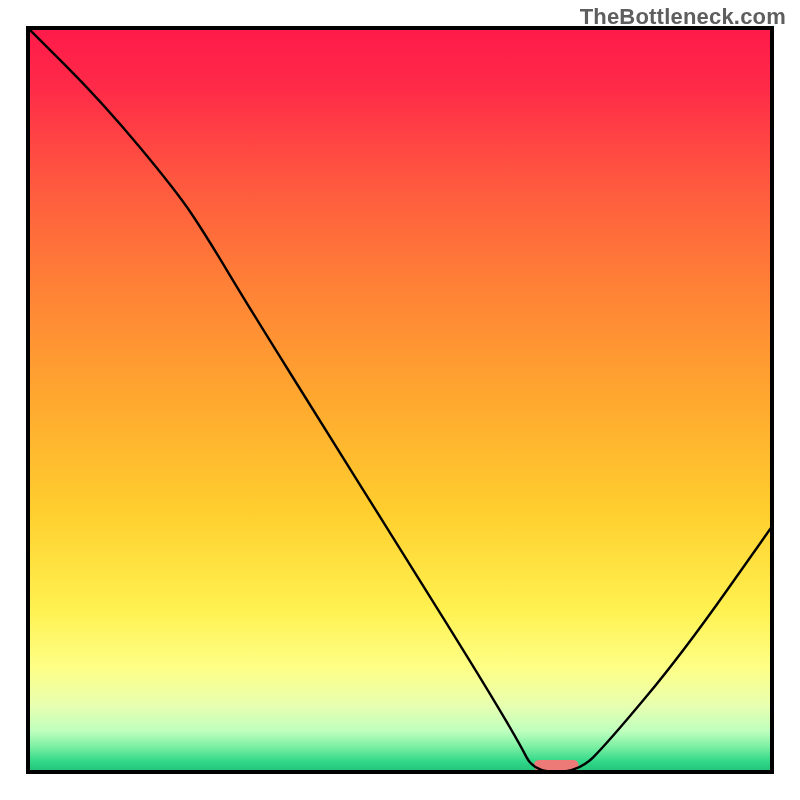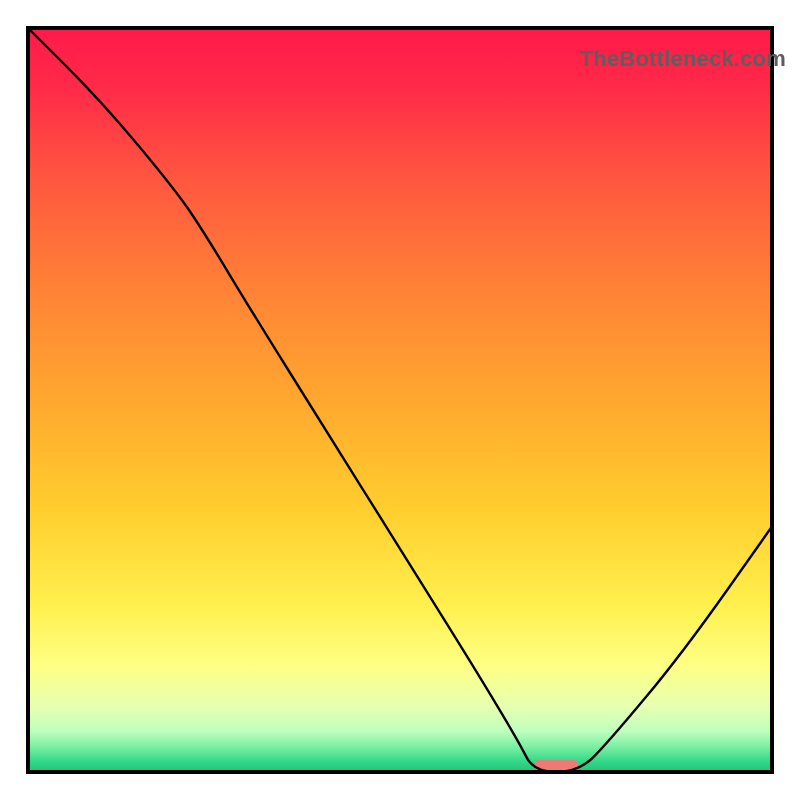--- a/index.html
+++ b/index.html
@@ -18,21 +18,20 @@
   }
   .watermark {
     position: absolute;
     top: 4px;
     right: 14px;
     font-size: 22px;
     font-weight: 600;
     color: #5e5e5e;
     letter-spacing: 0.2px;
     z-index: 10;
-    margin-top: 42px;
   }
   svg {
     display: block;
   }
 </style>
 </head>
 <body>
 
 <div class="container">
   <div class="watermark">TheBottleneck.com</div>

